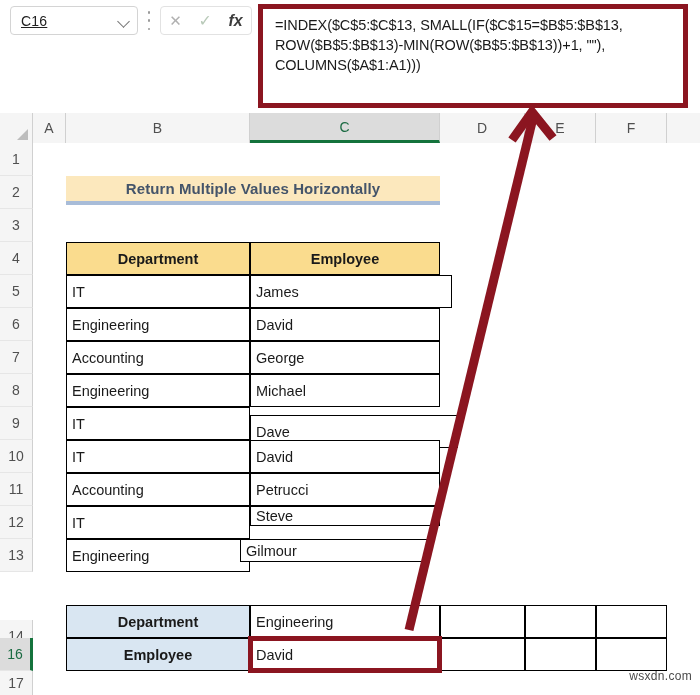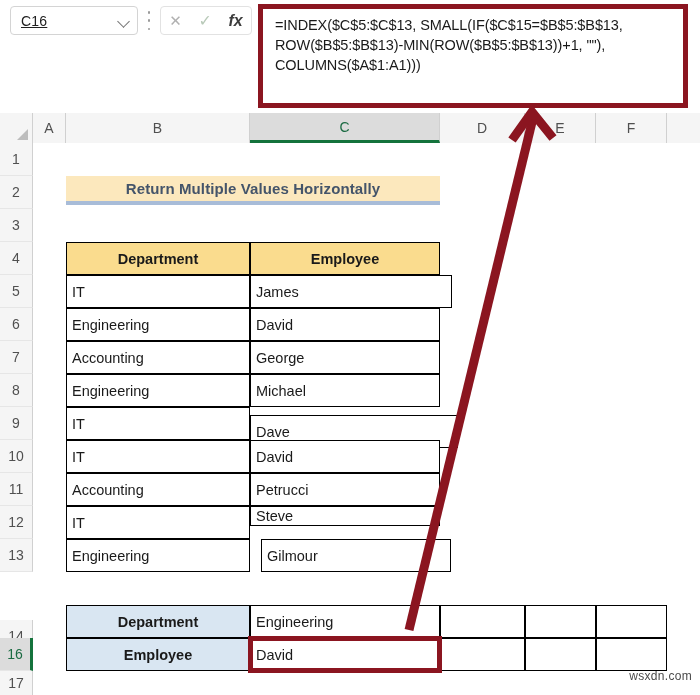--- a/index.html
+++ b/index.html
@@ -318,21 +318,21 @@
     <div class="cellbox tbl-cell" style="left:33px;top:363px;width:184px;height:33px;">
         <span>IT</span>
       </div>
     <div class="cellbox tbl-cell" style="left:217px;top:363px;width:190px;height:20px;">
         <span>Steve</span>
       </div>
 
     <div class="cellbox tbl-cell" style="left:33px;top:396px;width:184px;height:33px;">
         <span>Engineering</span>
       </div>
-    <div class="cellbox tbl-cell" style="left:228px;top:396px;width:190px;height:33px;">
+    <div class="cellbox tbl-cell" style="left:207px;top:396px;width:190px;height:23px;">
         <span>Gilmour</span>
       </div>
 
     <div class="cellbox tbl-cell bluelbl" style="left:33px;top:462px;width:184px;height:33px;">
       <span>Department</span>
     </div>
     <div class="cellbox tbl-cell" style="left:217px;top:462px;width:190px;height:33px;">
       <span>Engineering</span>
     </div>
     <div class="cellbox tbl-cell empty" style="left:407px;top:462px;width:85px;height:33px;">

